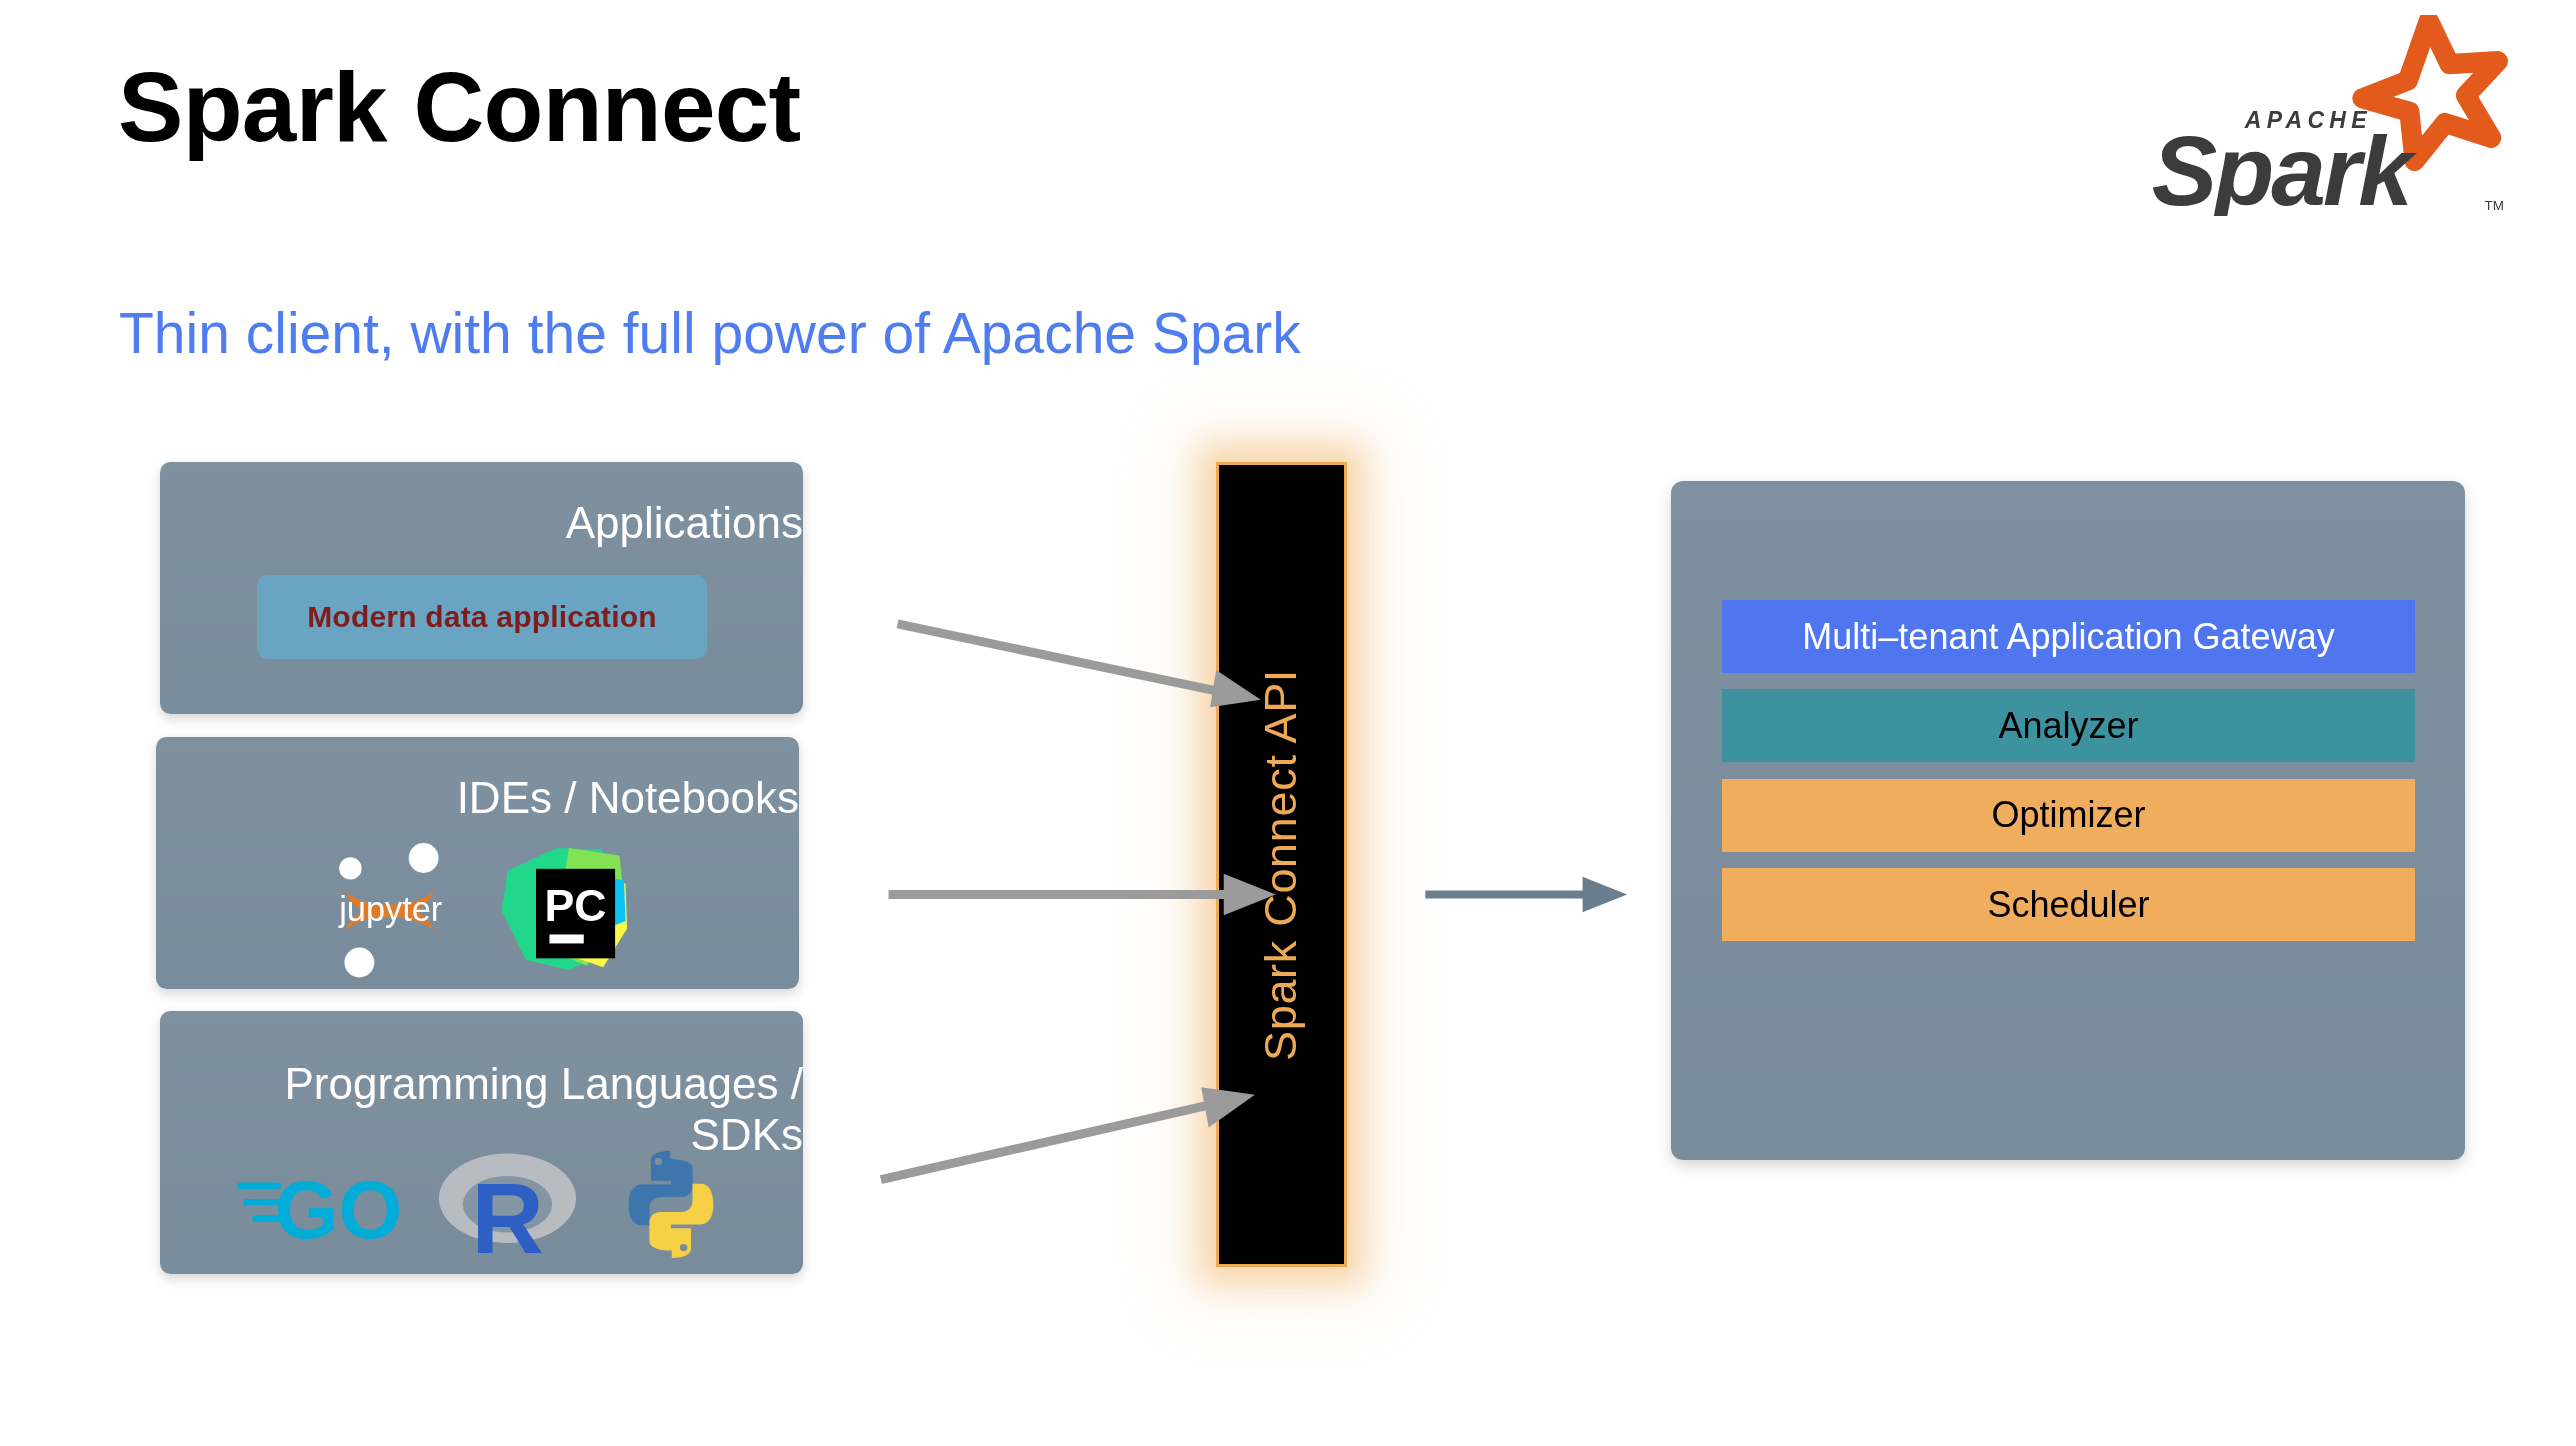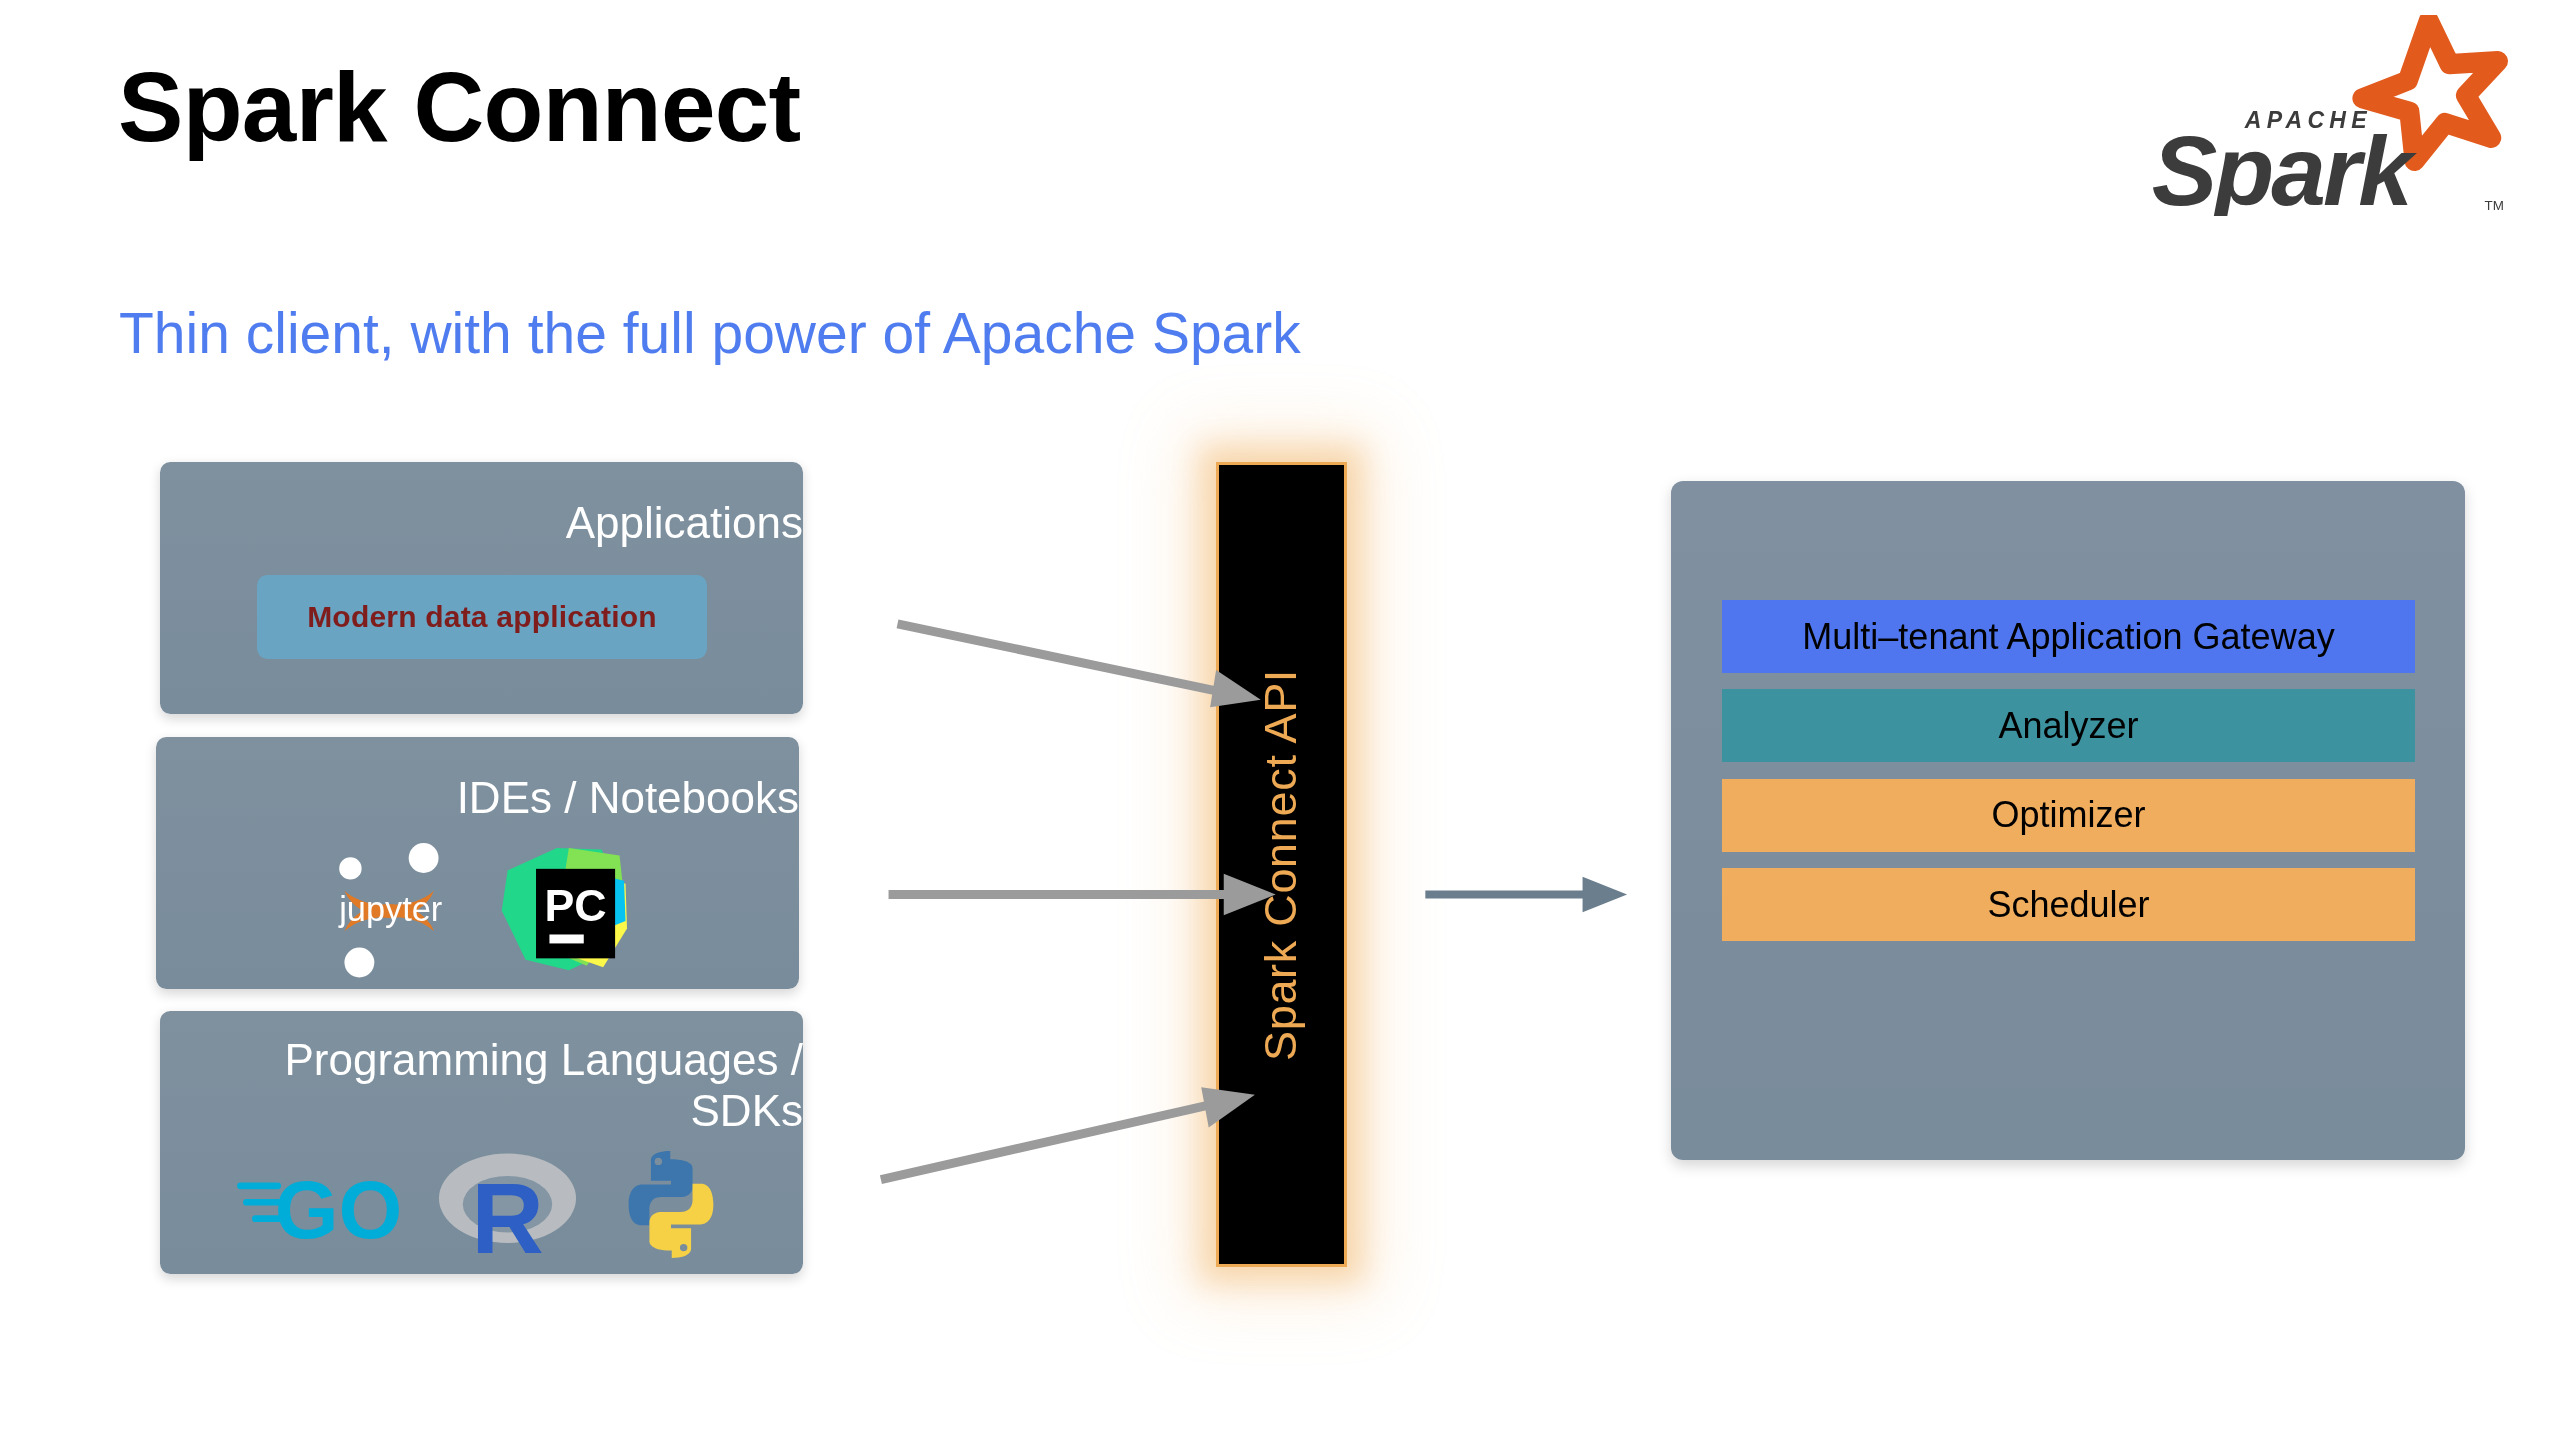--- a/index.html
+++ b/index.html
@@ -67,21 +67,21 @@
     font-weight: 400;
     line-height: 1.15;
   }
 
   #panel-applications { left: 160px; top: 462px; width: 643px; height: 252px; }
   #panel-ides         { left: 156px; top: 737px; width: 643px; height: 252px; }
   #panel-languages    { left: 160px; top: 1011px; width: 643px; height: 263px; }
 
   #app-title   { top: 36px; }
   #ide-title   { top: 36px; }
-  #lang-title  { top: 24px; padding-left: 8px; }
+  #lang-title  { top: 48px; padding-left: 8px; }
 
   
   #modern-app-card {
     position: absolute;
     left: 97px;
     top: 113px;
     width: 450px;
     height: 84px;
     background: #69a4c2;
     border-radius: 10.4px;
@@ -274,21 +274,21 @@
 
   </div>
 </div>
 
 <div id="spark-connect-api">
   <div id="spark-connect-api-label">Spark Connect API</div>
 </div>
 
 <div id="driver-panel">
   <div id="driver-rows">
-    <div class="driver-row" style="background:#4f76ee;color:#000000;">
+    <div class="driver-row" style="background:#4f76ee;color:#ffffff;">
       <span>Multi–tenant Application Gateway</span>
     </div>
     <div class="driver-row" style="background:#3d929f;color:#000000;">
       <span>Analyzer</span>
     </div>
     <div class="driver-row" style="background:#efad5d;color:#000000;">
       <span>Optimizer</span>
     </div>
     <div class="driver-row" style="background:#efad5d;color:#000000;">
       <span>Scheduler</span>

